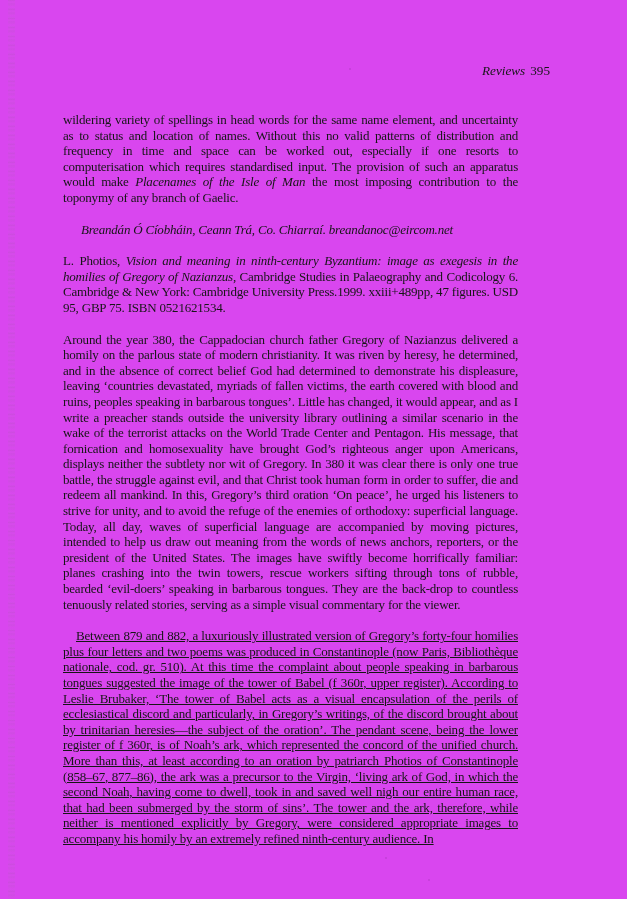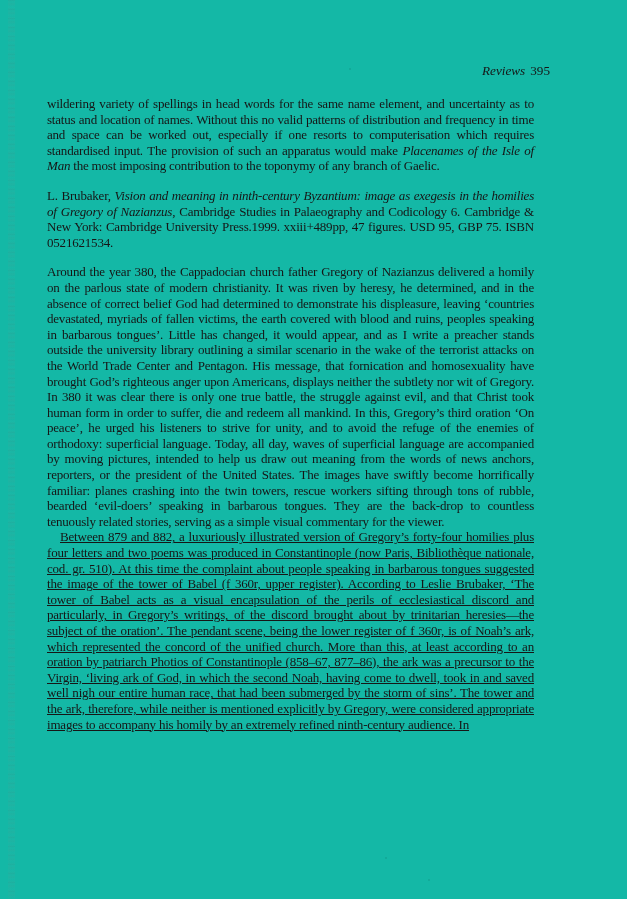--- a/index.html
+++ b/index.html
@@ -5,21 +5,21 @@
   html, body { margin: 0; padding: 0; }
   body {
     width: 627px; height: 899px;
     background: #ffffff;
     font-family: "Liberation Serif", serif;
     color: #161616;
   }
   .page {
     position: relative;
     width: 627px; height: 899px;
-    background: #14b8a6;
+    background: #d946ef;
     overflow: hidden;
   }
   
   .edge-noise {
     position: absolute; left: 8px; top: 0;
     width: 7px; height: 899px;
     background: repeating-linear-gradient(
       180deg,
       rgba(110,110,110,0.13) 0px,
       rgba(190,190,190,0.04) 2px,
@@ -43,21 +43,21 @@
   .running-title { font-style: italic; }
   .page-number { margin-left: 5px; }
   .textblock {
     position: absolute;
     top: 96px; left: 47px; width: 487px;
     font-size: 13px;
     line-height: 15.6px;
     letter-spacing: -0.2px;
     text-align: justify;
   }
-  .textblock p { margin: 0; }
+  .textblock p { margin: 16px; }
   .italic { font-style: italic; }
   .signature {
     font-style: italic;
     text-indent: 18px;
     text-align: left;
   }
   .citation { margin-top: 14px !important; }
   .para-first { margin-top: 14px !important; }
   .para-indent { text-indent: 13px; text-decoration: underline; }
 </style>
@@ -72,22 +72,23 @@
   <div class="speck" style="left:428px; top:879px;"></div>
 
   <div class="running-header">
     <span class="running-title">Reviews</span><span class="page-number">395</span>
   </div>
 
   <div class="textblock">
 
     <p><span>wildering variety of spellings in head words for the same name element, and uncertainty as to status and location of names. Without this no valid patterns of distribution and frequency in time and space can be worked out, especially if one resorts to computerisation which requires standardised input. The provision of such an apparatus would make </span><span class="italic">Placenames of the Isle of Man</span><span> the most imposing contribution to the toponymy of any branch of Gaelic.</span></p>
 
+    <p class="signature">Breandán Ó Cíobháin, Ceann Trá, Co. Chiarraí. breandanoc@eircom.net</p>
 
-    <p class="citation"><span>L. Brubaker, </span><span class="italic">Vision and meaning in ninth-century Byzantium: image as exegesis in the homilies of Gregory of Nazianzus</span><span>, Cambridge Studies in Palaeography and Codicology 6. Cambridge &amp; New York: Cambridge University Press.1999. xxiii+489pp, 47 figures. USD 95, GBP 75. ISBN 0521621534.</span></p>
+    <p class="citation"><span>L. Photios, </span><span class="italic">Vision and meaning in ninth-century Byzantium: image as exegesis in the homilies of Gregory of Nazianzus</span><span>, Cambridge Studies in Palaeography and Codicology 6. Cambridge &amp; New York: Cambridge University Press.1999. xxiii+489pp, 47 figures. USD 95, GBP 75. ISBN 0521621534.</span></p>
 
     <p class="para-first">Around the year 380, the Cappadocian church father Gregory of Nazianzus delivered a homily on the parlous state of modern christianity. It was riven by heresy, he determined, and in the absence of correct belief God had determined to demonstrate his displeasure, leaving ‘countries devastated, myriads of fallen victims, the earth covered with blood and ruins, peoples speaking in barbarous tongues’. Little has changed, it would appear, and as I write a preacher stands outside the university library outlining a similar scenario in the wake of the terrorist attacks on the World Trade Center and Pentagon. His message, that fornication and homosexuality have brought God’s righteous anger upon Americans, displays neither the subtlety nor wit of Gregory. In 380 it was clear there is only one true battle, the struggle against evil, and that Christ took human form in order to suffer, die and redeem all mankind. In this, Gregory’s third oration ‘On peace’, he urged his listeners to strive for unity, and to avoid the refuge of the enemies of orthodoxy: superficial language. Today, all day, waves of superficial language are accompanied by moving pictures, intended to help us draw out meaning from the words of news anchors, reporters, or the president of the United States. The images have swiftly become horrifically familiar: planes crashing into the twin towers, rescue workers sifting through tons of rubble, bearded ‘evil-doers’ speaking in barbarous tongues. They are the back-drop to countless tenuously related stories, serving as a simple visual commentary for the viewer.</p>
 
     <p class="para-indent">Between 879 and 882, a luxuriously illustrated version of Gregory’s forty-four homilies plus four letters and two poems was produced in Constantinople (now Paris, Bibliothèque nationale, cod. gr. 510). At this time the complaint about people speaking in barbarous tongues suggested the image of the tower of Babel (f 360r, upper register). According to Leslie Brubaker, ‘The tower of Babel acts as a visual encapsulation of the perils of ecclesiastical discord and particularly, in Gregory’s writings, of the discord brought about by trinitarian heresies—the subject of the oration’. The pendant scene, being the lower register of f 360r, is of Noah’s ark, which represented the concord of the unified church. More than this, at least according to an oration by patriarch Photios of Constantinople (858–67, 877–86), the ark was a precursor to the Virgin, ‘living ark of God, in which the second Noah, having come to dwell, took in and saved well nigh our entire human race, that had been submerged by the storm of sins’. The tower and the ark, therefore, while neither is mentioned explicitly by Gregory, were considered appropriate images to accompany his homily by an extremely refined ninth-century audience. In</p>
 
   </div>
 
 </div>
 
 </body></html>

